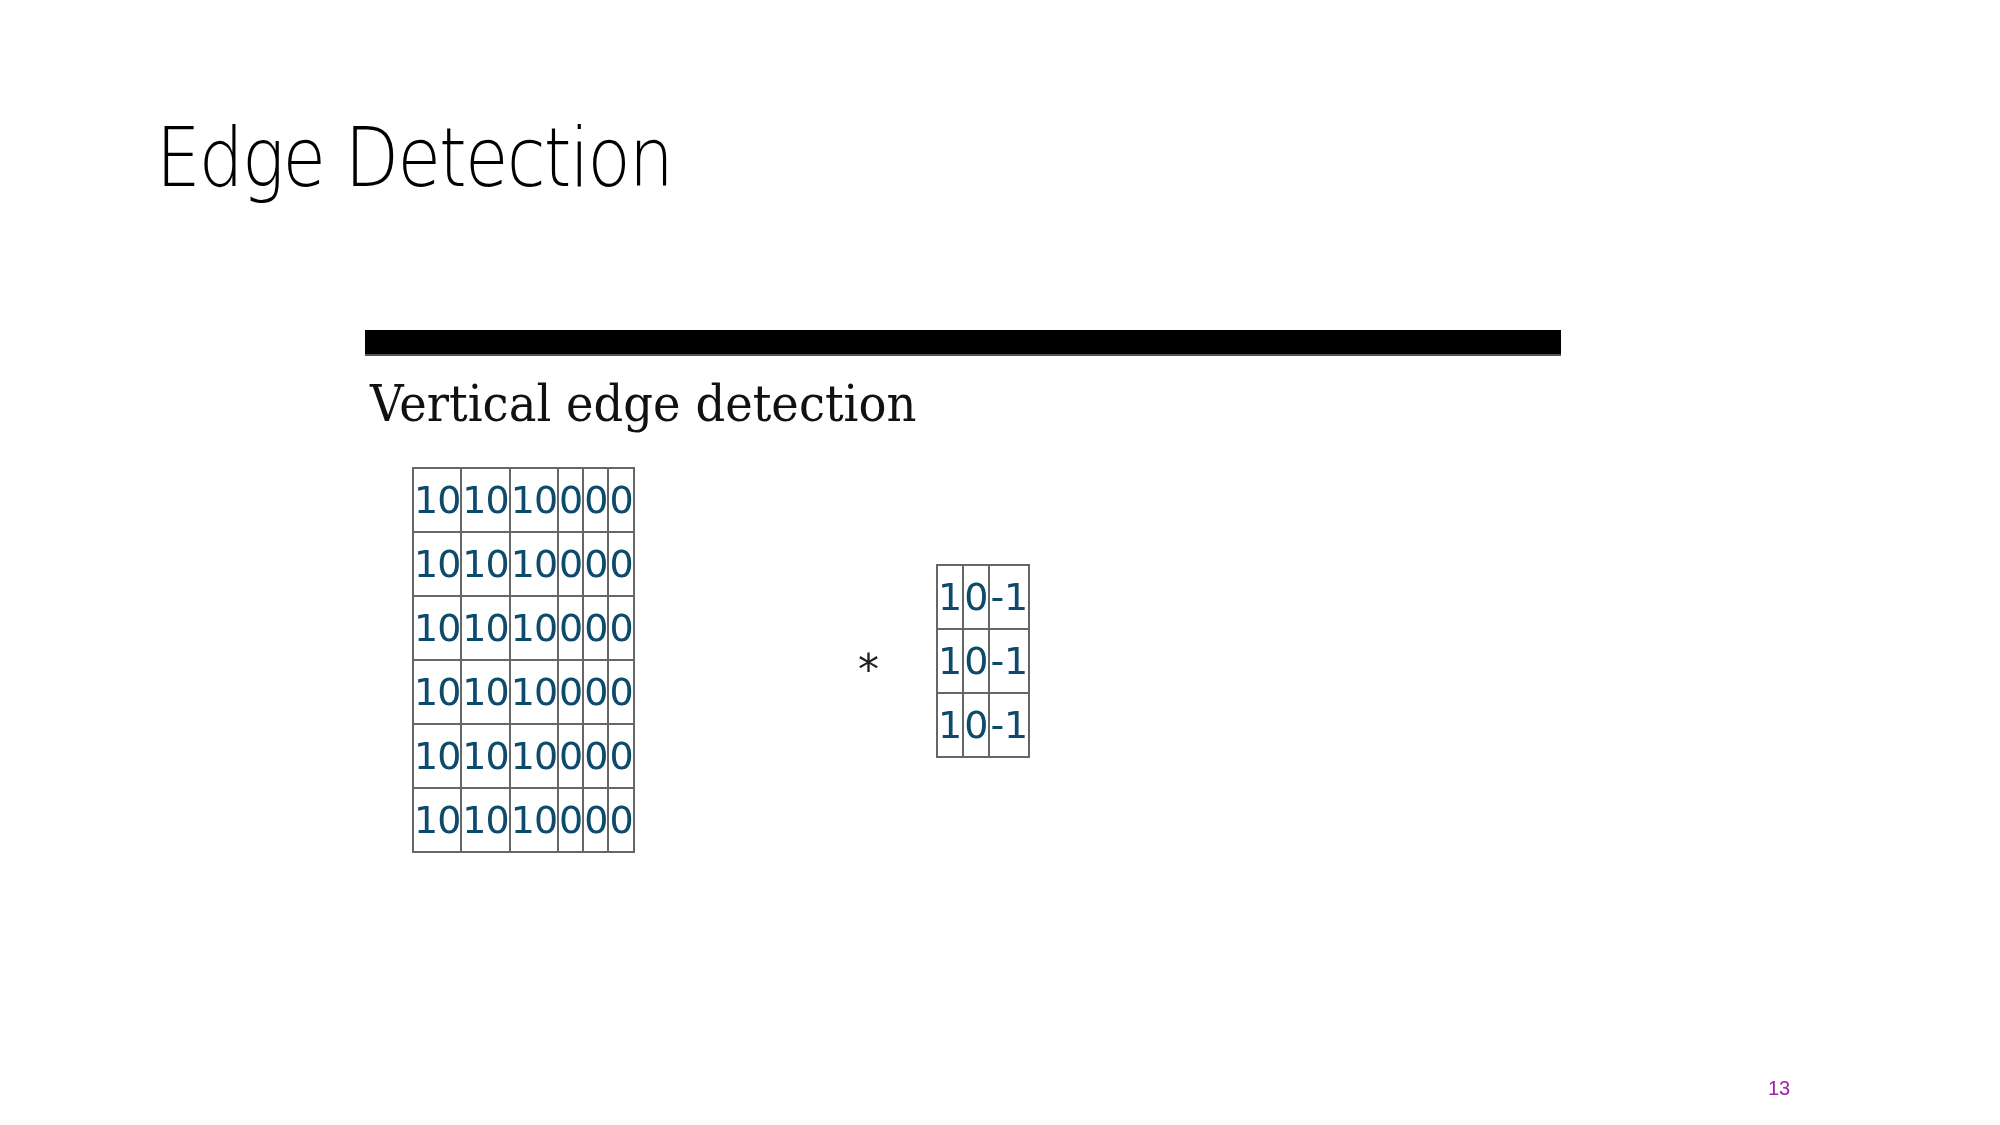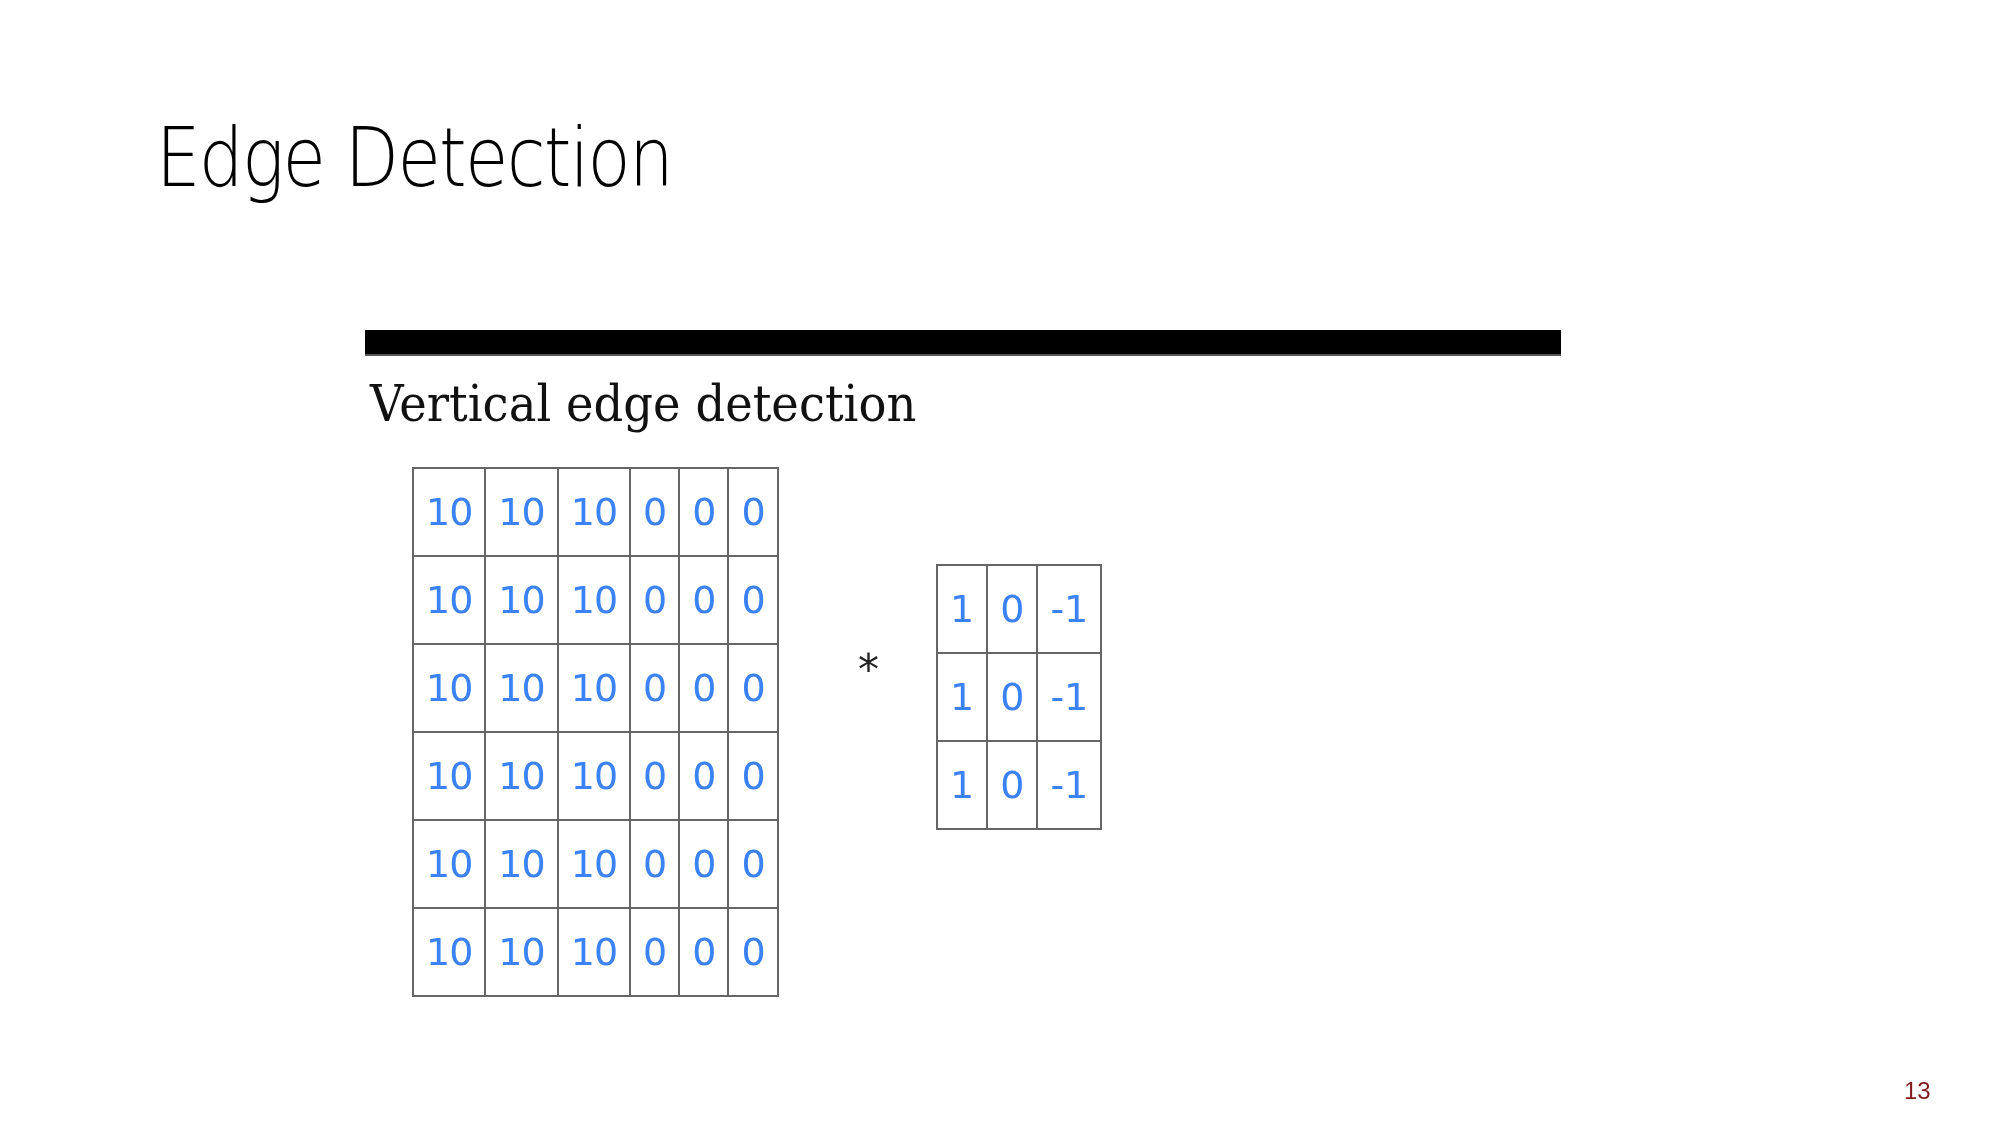--- a/index.html
+++ b/index.html
@@ -21,34 +21,34 @@
       font-family: "DejaVu Serif", serif; font-size: 50px; color: #111;
       white-space: nowrap; letter-spacing: 0px;
       transform: scaleX(0.93); transform-origin: left top;
     }
     table.matrix {
       position: absolute; border-collapse: collapse;
       border: 2px solid #666;
     }
     table.matrix td {
       border: 2px solid #666; text-align: center; vertical-align: middle;
-      font-family: "DejaVu Sans", sans-serif; color: #3b82f6;
-      padding: 12px;
+      font-family: "DejaVu Sans", sans-serif; color: #0c4a6e;
+      padding: 0;
     }
     .image-matrix { left: 412px; top: 467px; }
     .image-matrix td { width: 62px; height: 62px; font-size: 38px; letter-spacing: -1px; }
     .kernel-matrix { left: 936px; top: 564px; }
     .kernel-matrix td { width: 62px; height: 62px; font-size: 38px; }
     .operator {
       position: absolute; left: 858px; top: 645px;
       font-family: "DejaVu Sans", sans-serif; font-size: 42px; color: #222;
     }
     .page-number {
-      position: absolute; left: 1904px; top: 1077px;
-      font-family: "Liberation Sans", sans-serif; font-size: 24px; color: #7f1d1d;
+      position: absolute; left: 1768px; top: 1077px;
+      font-family: "Liberation Sans", sans-serif; font-size: 20px; color: #a21caf;
     }
   </style>
 </head>
 <body>
 
 <div class="slide-title">Edge Detection</div>
 
 <div class="figure">
   <div class="top-bar"></div>
   <div class="fig-heading">Vertical edge detection</div>

